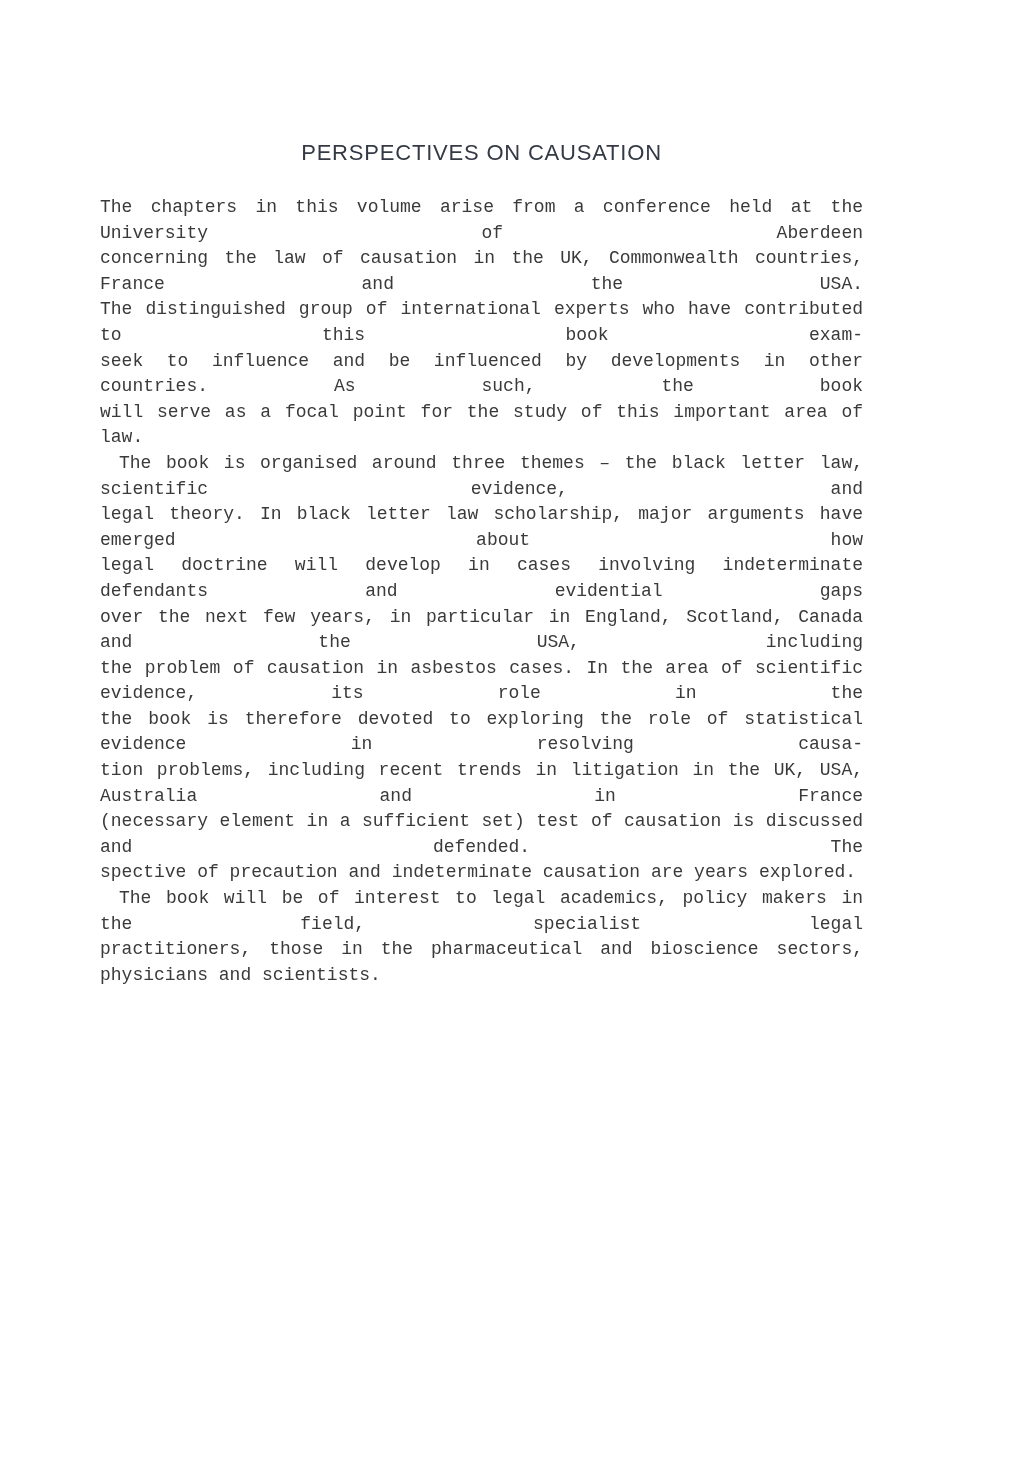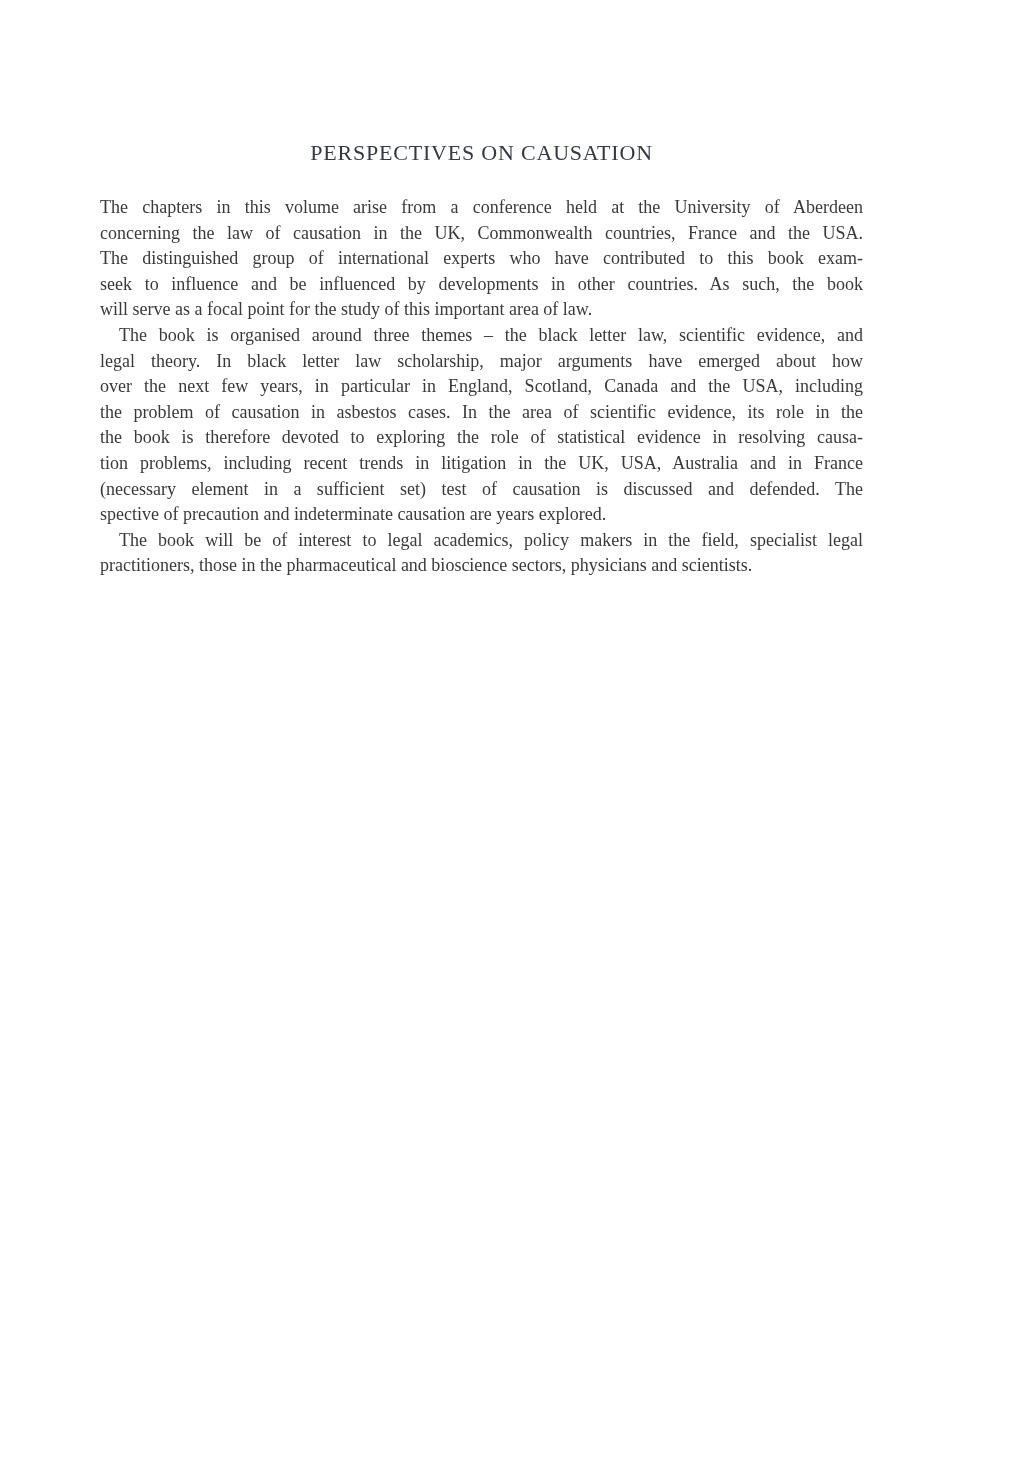--- a/index.html
+++ b/index.html
@@ -26,27 +26,28 @@
     width: 763px;
   }
   .doc-title {
     margin: 0;
     font-size: 22px;
     line-height: 26px;
     font-weight: normal;
     text-align: center;
     letter-spacing: 0.8px;
     color: var(--title-color, #343a45);
-    font-family: Liberation Serif, serif;
+    font-family: Liberation Sans, sans-serif;
   }
   .body-text {
     margin-top: 29px;
     font-size: 18px;
     line-height: 25.6px;
     color: var(--text-color, #3a3a3a);
+    font-family: Liberation Mono, monospace;
   }
   .paragraph {
     margin: 0;
     padding: 0;
   }
   .line {
     text-align: justify;
     text-align-last: justify;
   }
   .line.last {
@@ -70,20 +71,21 @@
         <div class="line">The chapters in this volume arise from a conference held at the University of Aberdeen</div>
         <div class="line">concerning the law of causation in the UK, Commonwealth countries, France and the USA.</div>
         <div class="line">The distinguished group of international experts who have contributed to this book exam-</div>
         <div class="line">seek to influence and be influenced by developments in other countries. As such, the book</div>
         <div class="line last">will serve as a focal point for the study of this important area of law.</div>
       </div>
 
       <div class="paragraph">
         <div class="line indent">The book is organised around three themes – the black letter law, scientific evidence, and</div>
         <div class="line">legal theory. In black letter law scholarship, major arguments have emerged about how</div>
+        <div class="line">legal doctrine will develop in cases involving indeterminate defendants and evidential gaps</div>
         <div class="line">over the next few years, in particular in England, Scotland, Canada and the USA, including</div>
         <div class="line">the problem of causation in asbestos cases. In the area of scientific evidence, its role in the</div>
         <div class="line">the book is therefore devoted to exploring the role of statistical evidence in resolving causa-</div>
         <div class="line">tion problems, including recent trends in litigation in the UK, USA, Australia and in France</div>
         <div class="line">(necessary element in a sufficient set) test of causation is discussed and defended. The</div>
         <div class="line last">spective of precaution and indeterminate causation are years explored.</div>
       </div>
 
       <div class="paragraph">
         <div class="line indent">The book will be of interest to legal academics, policy makers in the field, specialist legal</div>

